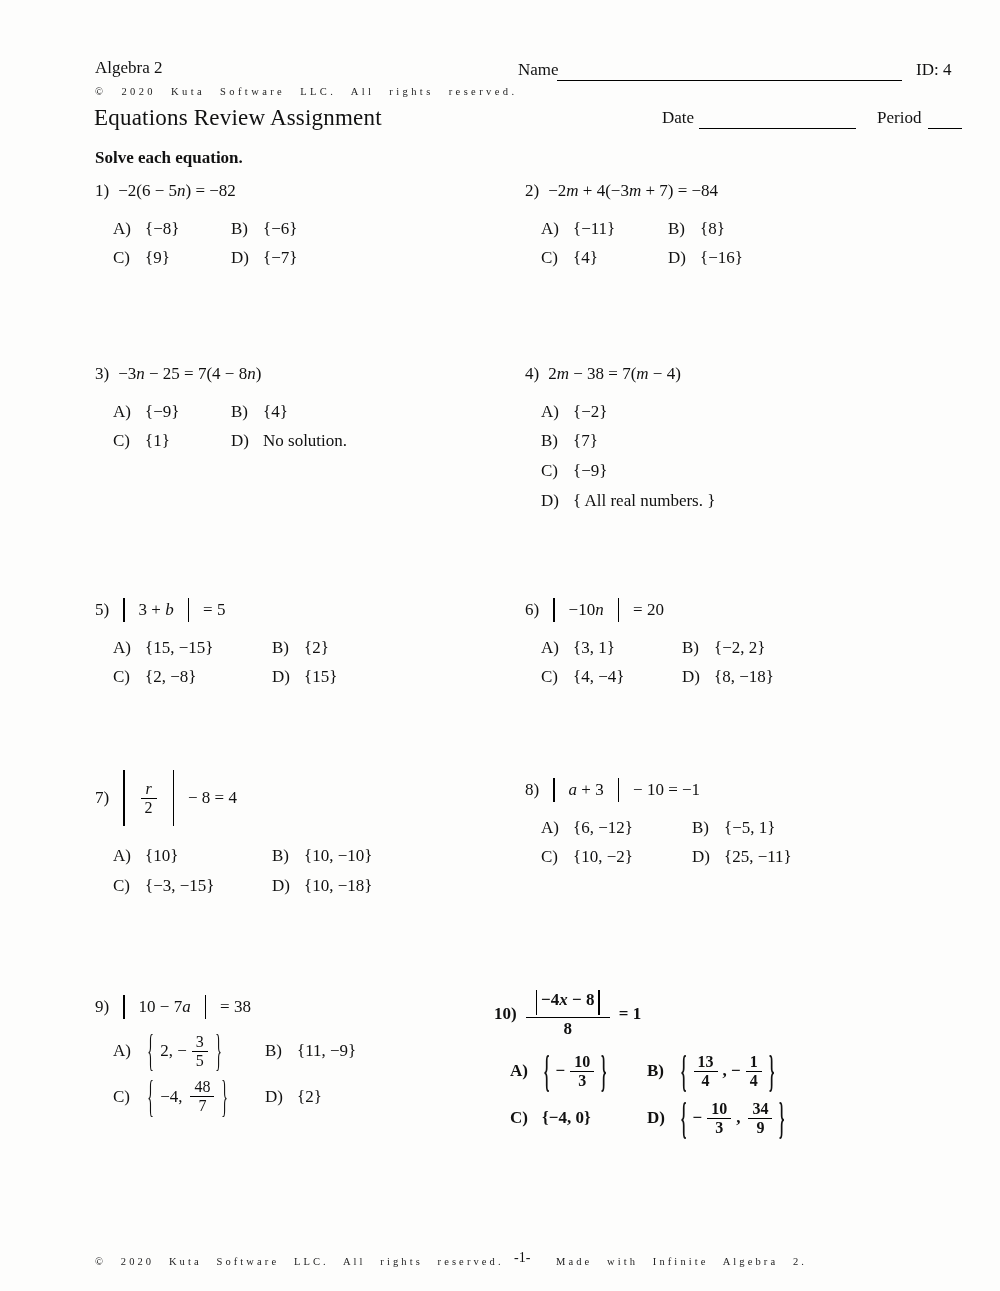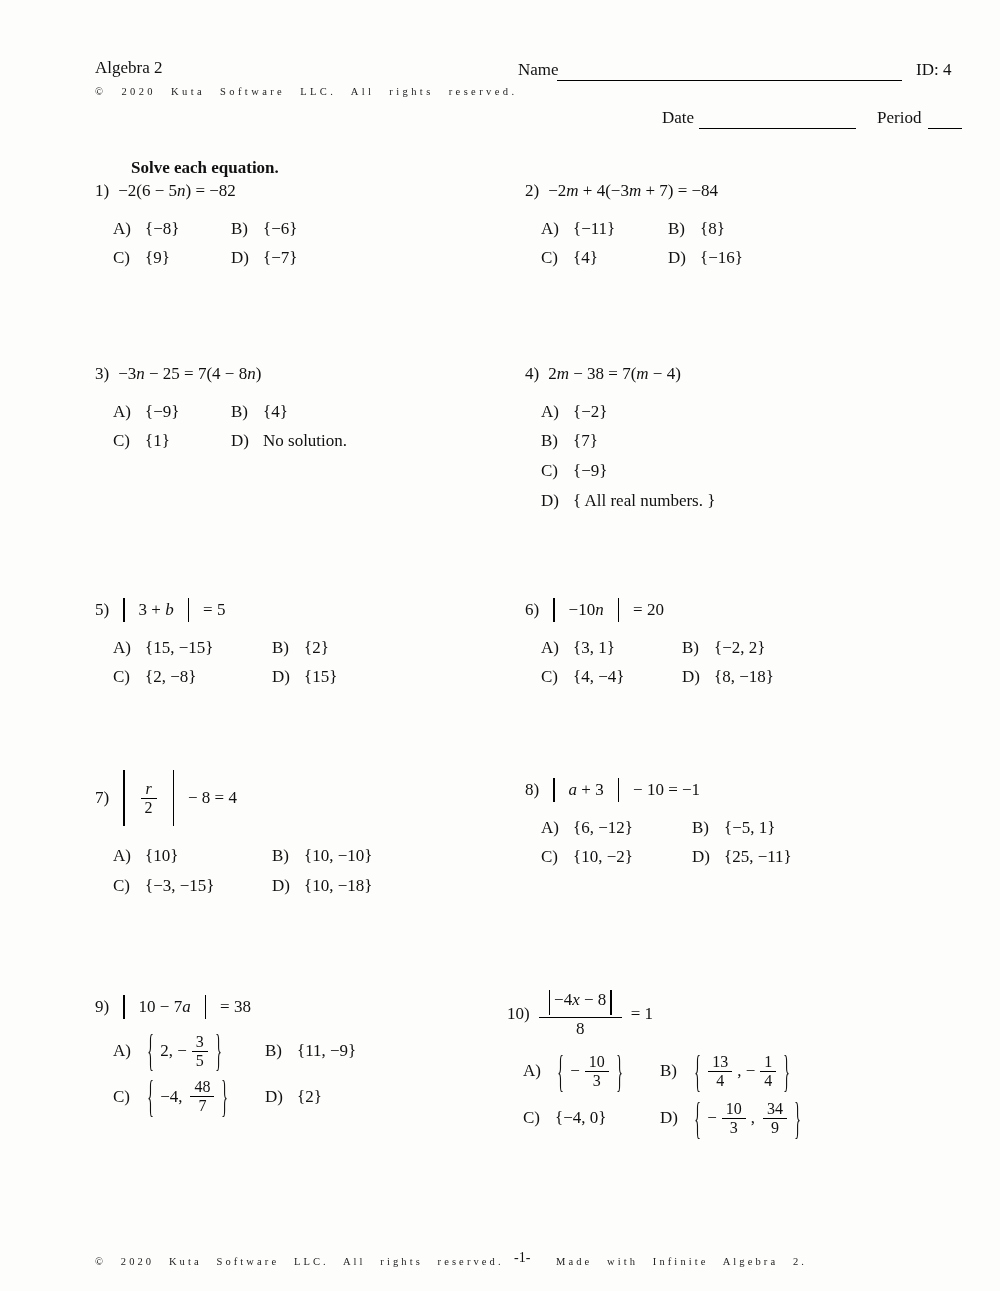--- a/index.html
+++ b/index.html
@@ -37,31 +37,32 @@
   .tbrace{display:inline-block;transform:scaleY(2.35) scaleX(0.72);font-size:19px;margin:0 2px;flex:none;}
   .presp{margin-right:4px;}
 </style>
 </head>
 <body>
 
 <div class="page">
 
   <div class="abs course" style="left:95px;top:56px;">Algebra 2</div>
   <div class="abs small-print" style="left:95px;top:84px;">© 2020 Kuta Software LLC.  All rights reserved.</div>
+  <div class="abs wtitle" style="left:94px;top:101px;">Equations Review Assignment</div>
 
   <div class="abs" style="left:518px;top:58px;">Name</div>
   <div class="abs blank-line" style="left:557px;top:58px;width:345px;height:22px;"></div>
   <div class="abs" style="left:916px;top:58px;text-align:right;">ID: 4</div>
 
   <div class="abs" style="left:662px;top:106px;font-family:Liberation Serif, serif;">Date</div>
   <div class="abs blank-line" style="left:699px;top:106px;width:157px;height:22px;"></div>
   <div class="abs" style="left:877px;top:106px;">Period</div>
   <div class="abs blank-line" style="left:928px;top:106px;width:34px;height:22px;"></div>
 
-  <div class="abs bold" style="left:95px;top:156px;margin-left:36px;">Solve each equation.</div>
+  <div class="abs bold" style="left:95px;top:146px;">Solve each equation.</div>
 
   <div class="prob" style="left:95px;top:179px;">
     <div class="peq">
       <span class="pnum">1)</span>
       <span class="math">−2(6 − 5<i>n</i>) = −82</span>
     </div>
     <div class="opts" style="grid-template-columns:118px auto;margin-left:18px;">
       <div class="opt">
           <span class="olabel">A)</span>
           <span class="oval">{−8}</span>
@@ -304,21 +305,21 @@
           </span>
         <span class="tbrace">}</span>
       </div>
       <div class="opt">
           <span class="olabel">D)</span>
           <span class="oval">{2}</span>
         </div>
     </div>
   </div>
 
-  <div class="prob" style="left:507px;top:990px;">
+  <div class="prob" style="left:494px;top:990px;font-weight:bold;">
     <div class="peq">
       <span class="pnum">10)</span>
       <span class="bigfrac">
         <span class="bnum">
           <span class="vbar mid"></span>
           <span class="math">−4<i>x</i> − 8</span>
           <span class="vbar mid"></span>
         </span>
         <span class="bden">8</span>
       </span>

